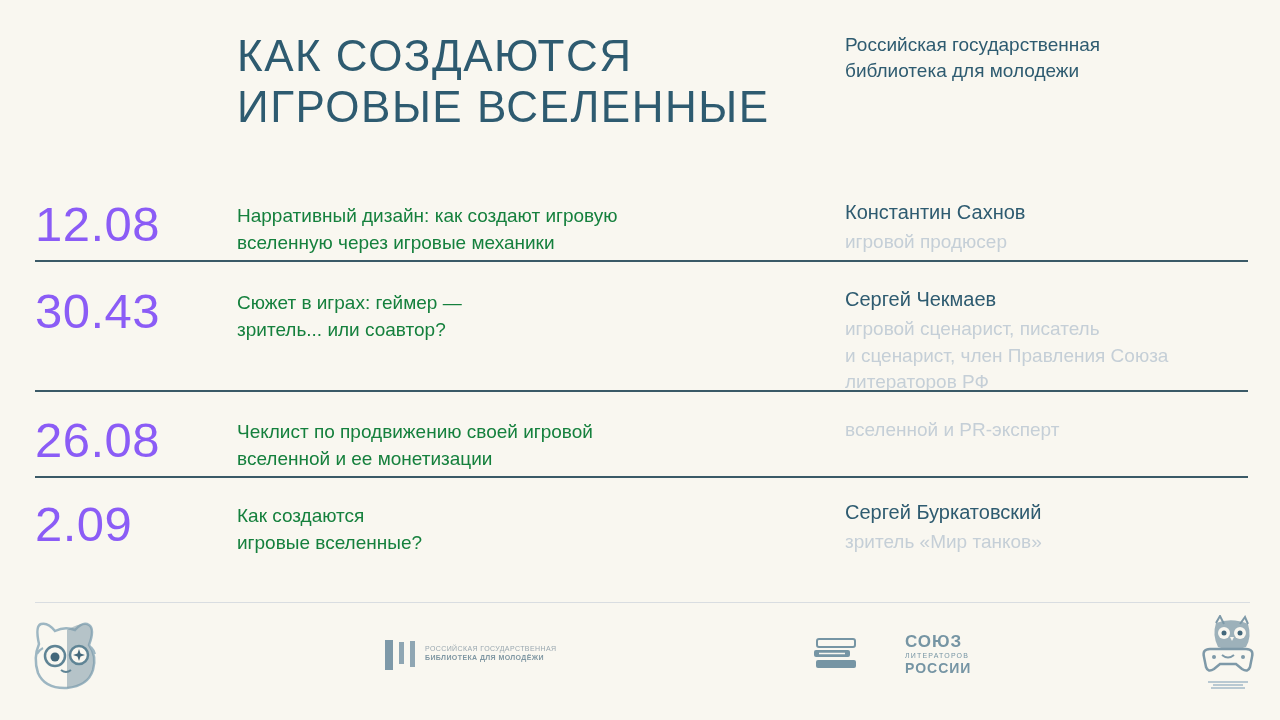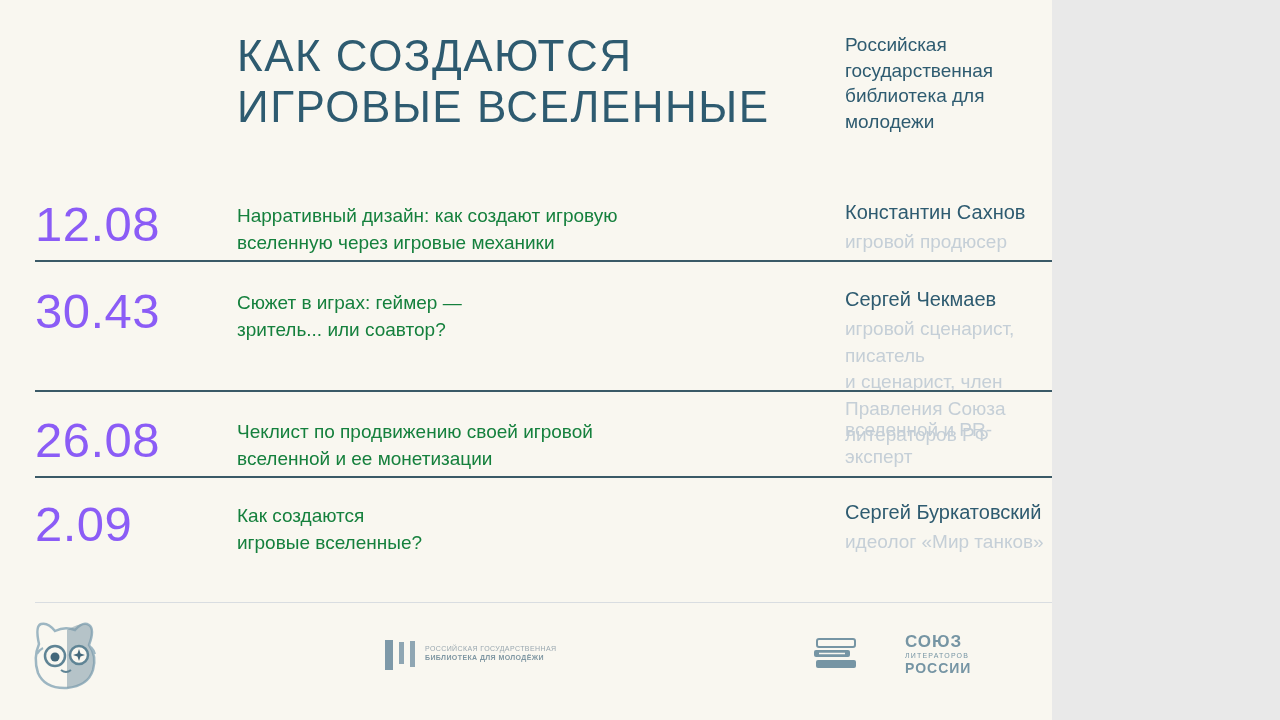--- a/index.html
+++ b/index.html
@@ -2,21 +2,21 @@
 <html><head>
 <meta charset="utf-8">
 <style>
   html,body{margin:0;padding:0;}
   body{
     font-family:"Liberation Sans", sans-serif;
     background:#e9e9e9;
   }
   .poster{
     position:relative;
-    width:1052px;height:720px;
+    width:1280px;height:720px;
     background:#f9f7f0;
     overflow:hidden;
   }
   .pre{white-space:pre-line;}
 
   
   .title{
     position:absolute;left:237px;top:30px;margin:0;
     font-size:44px;line-height:1.17;font-weight:400;
     letter-spacing:1.5px;color:#2e5b70;
@@ -117,21 +117,21 @@
     </div>
   </section>
   <div class="divider" style="top:476px"></div>
 
   <section class="row" style="top:496px">
     <div class="date">2.09</div>
     <div class="topic pre">Как создаются
 игровые вселенные?</div>
     <div class="speaker">
       <div class="name">Сергей Буркатовский</div>
-      <div class="role pre">идеолог «Мир танков»</div>
+      <div class="role pre">зритель «Мир танков»</div>
     </div>
   </section>
 
   <div class="divider-light" style="top:602px"></div>
 
   <div class="footer-logo cat-logo">
     <svg width="82" height="80" viewBox="0 0 82 80">
       <path d="M14 26 Q10 8 16 6 Q23 4 30 13 Q40 8 50 12 Q58 3 64 7 Q70 11 64 27 Q72 38 68 52 Q63 68 42 70 Q20 71 13 55 Q8 40 14 26 Z" fill="none" stroke="#9db6c2" stroke-width="2.5"></path>
       <path d="M42 12 Q58 3 64 7 Q70 11 64 27 Q72 38 68 52 Q63 68 42 70 Z" fill="#7e99a8" opacity="0.55"></path>
       <circle cx="30" cy="38" r="10" fill="#f9f7f0" stroke="#5f8495" stroke-width="2.5"></circle>

